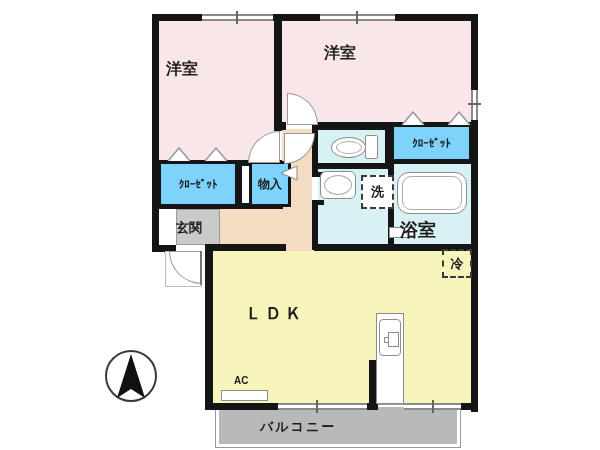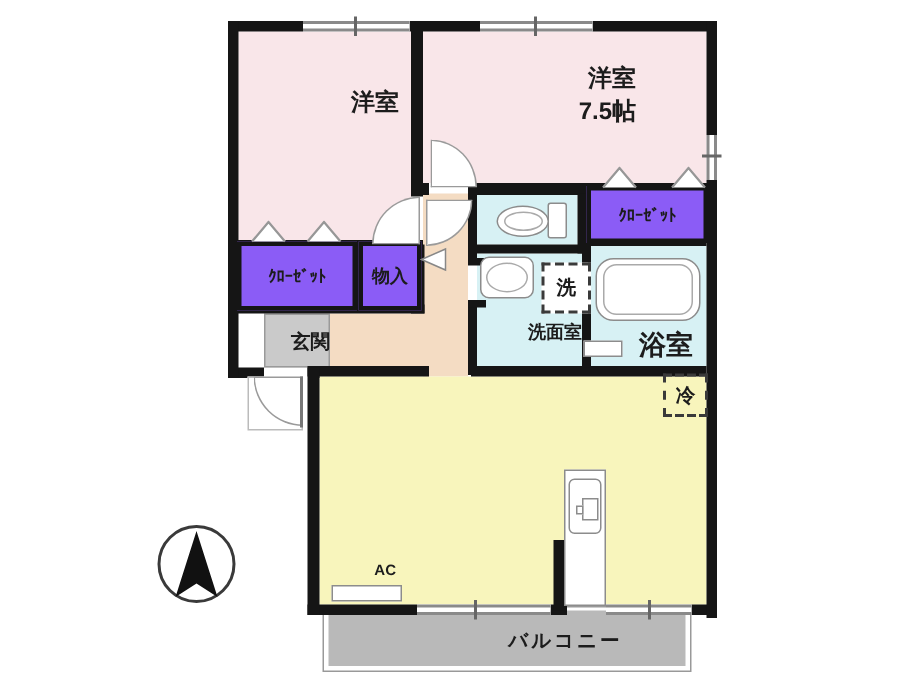--- a/index.html
+++ b/index.html
@@ -1,26 +1,26 @@
 <!DOCTYPE html>
 <html><head>
 <meta charset="utf-8">
 <style>
   html,body{margin:0;padding:0;background:#fff;}
   #canvas{position:relative;width:600px;height:450px;background:#ffffff;overflow:hidden;
           font-family:"Liberation Sans","DejaVu Sans",sans-serif;}
   .abs{position:absolute;}
   .wall{position:absolute;background:#151515;}
   .fill{position:absolute;}
-  .lab{position:absolute;color:#1c1c1c;font-weight:bold;text-align:right;white-space:nowrap;}
+  .lab{position:absolute;color:#1c1c1c;font-weight:bold;text-align:left;white-space:nowrap;}
   .room-label{line-height:1.35;}
   .win-h{position:absolute;background:#fff;border-top:2px solid #8a8a8a;border-bottom:2px solid #8a8a8a;box-sizing:border-box;}
   .win-v{position:absolute;background:#fff;border-left:2px solid #8a8a8a;border-right:2px solid #8a8a8a;box-sizing:border-box;}
   .tick{position:absolute;background:#666;}
-  .closet{position:absolute;background:#8b5cf6;border:3px solid #151515;box-sizing:border-box;
+  .closet{position:absolute;background:#7dd3fc;border:3px solid #151515;box-sizing:border-box;
           display:flex;align-items:center;justify-content:center;}
   .door{position:absolute;background:#fff;border:1px solid #9a9a9a;box-sizing:border-box;}
   .fixture{position:absolute;background:#fff;border:1px solid #8c8c8c;box-sizing:border-box;}
   .dashed{position:absolute;border:2px dashed #3a3a3a;box-sizing:border-box;
           display:flex;align-items:center;justify-content:center;}
 </style>
 </head>
 <body>
 
 <div id="canvas">
@@ -77,21 +77,21 @@
   <div class="win-v" style="left:471px;top:90px;width:7px;height:30px;"></div>
   <div class="tick" style="left:468px;top:103px;width:13px;height:2px;"></div>
   <div class="win-h" style="left:278px;top:403px;width:89px;height:7px;"></div>
   <div class="tick" style="left:316px;top:400px;width:2px;height:13px;"></div>
   <div class="win-h" style="left:404px;top:403px;width:57px;height:7px;"></div>
   <div class="tick" style="left:432px;top:400px;width:2px;height:13px;"></div>
 
   <div class="closet" style="left:158px;top:161px;width:80px;height:46px;">
     <span class="lab" style="position:static;font-size:11px;">ｸﾛｰｾﾞｯﾄ</span>
   </div>
-  <div class="closet" style="left:239px;top:161px;width:42px;height:46px;">
+  <div class="closet" style="left:249px;top:161px;width:42px;height:46px;">
     <span class="lab" style="position:static;font-size:12px;">物入</span>
   </div>
   <div class="closet" style="left:391px;top:124px;width:81px;height:38px;">
     <span class="lab" style="position:static;font-size:11px;">ｸﾛｰｾﾞｯﾄ</span>
   </div>
 
   <svg class="abs" style="left:167px;top:147px;" width="24" height="15">
       <polyline points="1,14 12,1 23,14" fill="#fff" stroke="#979797" stroke-width="1.5"></polyline>
     </svg>
   <svg class="abs" style="left:204px;top:147px;" width="24" height="15">
@@ -142,26 +142,25 @@
   </div>
 
   <span class="lab" style="left:234px;top:375px;width:30px;font-size:10px;">AC</span>
   <div class="fixture" style="left:221px;top:390px;width:47px;height:11px;"></div>
 
   <div class="lab room-label" style="left:166px;top:58px;width:100px;font-size:16px;">
     <div>洋室</div>
   </div>
   <div class="lab room-label" style="left:324px;top:42px;width:100px;font-size:16px;">
     <div>洋室</div>
-    <div>7.5帖</div>
   </div>
   <div class="lab room-label" style="left:245px;top:303px;width:140px;font-size:17px;">
+    <div style="letter-spacing:3px;">ＬＤＫ</div>
   </div>
   <span class="lab" style="left:176px;top:219px;width:44px;font-size:13px;">玄関</span>
-  <span class="lab" style="left:320px;top:213px;width:68px;font-size:12px;">洗面室</span>
   <span class="lab" style="left:400px;top:218px;width:62px;font-size:18px;">浴室</span>
   <span class="lab" style="left:260px;top:418px;width:155px;font-size:13px;letter-spacing:2px;">バルコニー</span>
 
   <div class="abs" style="left:105px;top:350px;width:52px;height:52px;border:2.5px solid #3a3a3a;border-radius:50%;background:#fff;box-sizing:border-box;"></div>
   <svg class="abs" style="left:105px;top:348px;" width="52" height="56">
     <path d="M26,6 L40,50 L26,41 L12,50 Z" fill="#111"></path>
   </svg>
 
 </div>
 

